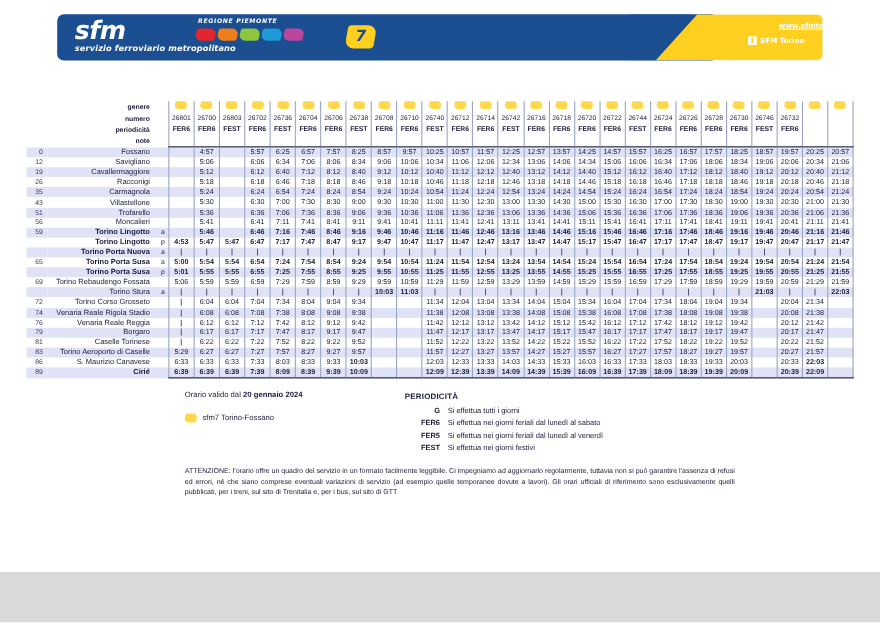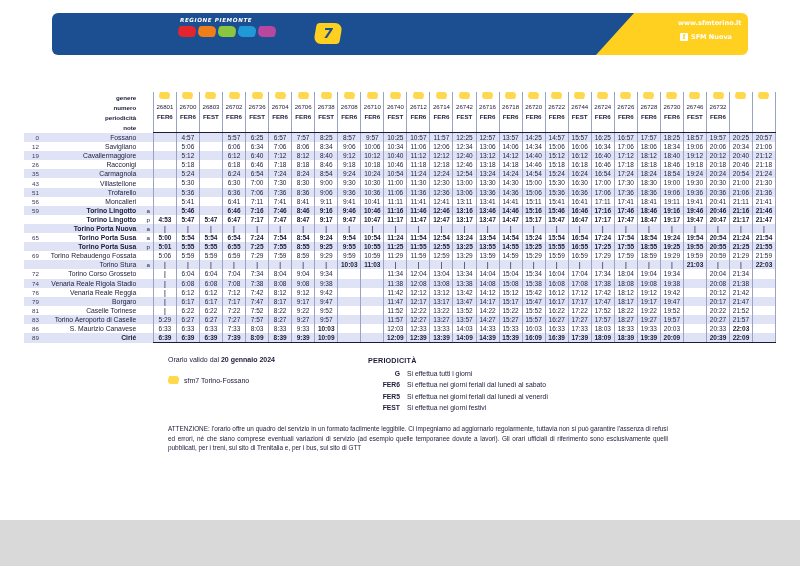--- a/index.html
+++ b/index.html
@@ -54,23 +54,24 @@
     font-family:"DejaVu Sans", sans-serif;font-weight:bold;font-style:italic;
     font-size:14px;color:#1b4f91;text-align:center;line-height:21px;
   }
   .route-title{
     position:absolute;left:300px;top:9px;
     font-family:"DejaVu Sans", sans-serif;
     font-weight:bold;font-style:italic;font-size:17.5px;color:#ffffff;
     letter-spacing:-0.2px;white-space:nowrap;
   }
   .site-url{
-    position:absolute;left:626px;top:6px;
+    position:absolute;left:656px;top:6px;
     font-family:"DejaVu Sans", sans-serif;font-size:6.5px;font-weight:bold;
     color:#ffffff;
+    text-decoration:underline;
   }
   .fb-row{position:absolute;left:628px;top:20px;display:flex;align-items:center;gap:3px;}
   .fb-ico{
     width:8px;height:8px;background:#ffffff;border-radius:1px;
     font-family:"DejaVu Serif",serif;font-size:7px;font-weight:bold;color:#ffd020;
     text-align:center;line-height:8px;
   }
   .fb-txt{font-family:"DejaVu Sans",sans-serif;font-size:6.5px;font-weight:bold;color:#ffffff;}
 
   
@@ -132,38 +133,42 @@
 </head>
 <body>
 
 <div class="page">
 
   <div class="banner">
     <div class="blue"></div>
     <div class="yellowcap"></div>
     <div class="bluewedge"></div>
 
+    <div class="sfm-logo">
+      <div class="sfm-word">sfm</div>
+      <div class="sfm-sub">servizio ferroviario metropolitano</div>
+    </div>
 
     <div class="rp-label">REGIONE PIEMONTE</div>
     <div class="chips">
       <div class="chip" style="background:#e3262d"></div>
       <div class="chip" style="background:#ef7d1a"></div>
       <div class="chip" style="background:#8cc63e"></div>
       <div class="chip" style="background:#1f9ad6"></div>
       <div class="chip" style="background:#b9479e"></div>
     </div>
 
     <div class="linebadge">
       <span>7</span>
     </div>
 
     <div class="site-url">www.sfmtorino.it</div>
     <div class="fb-row">
       <div class="fb-ico">f</div>
-      <div class="fb-txt">SFM Nuova</div>
+      <div class="fb-txt">SFM Torino</div>
     </div>
   </div>
 
   <div class="tt">
     <table class="grid">
       <tbody>
           <tr class="hdrow">
             <td class="c-km"></td>
             <td class="hdr-lab">genere</td>
             <td class="c-lbl"></td>

